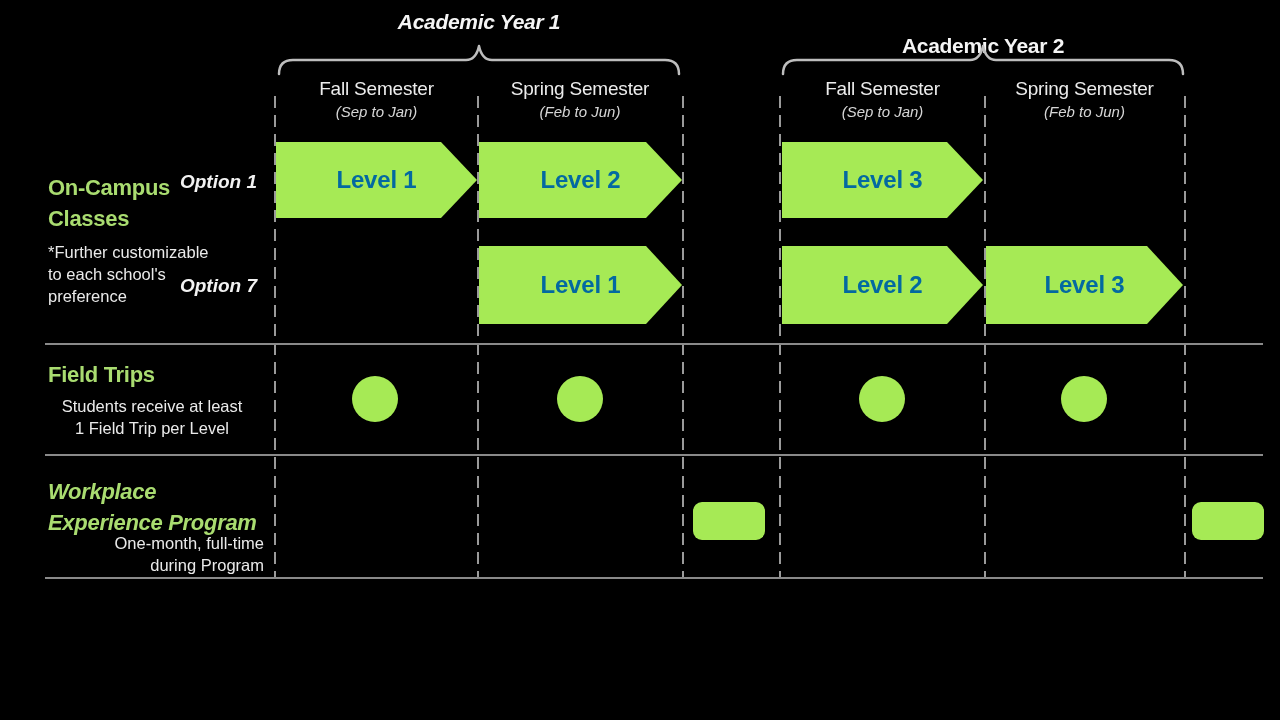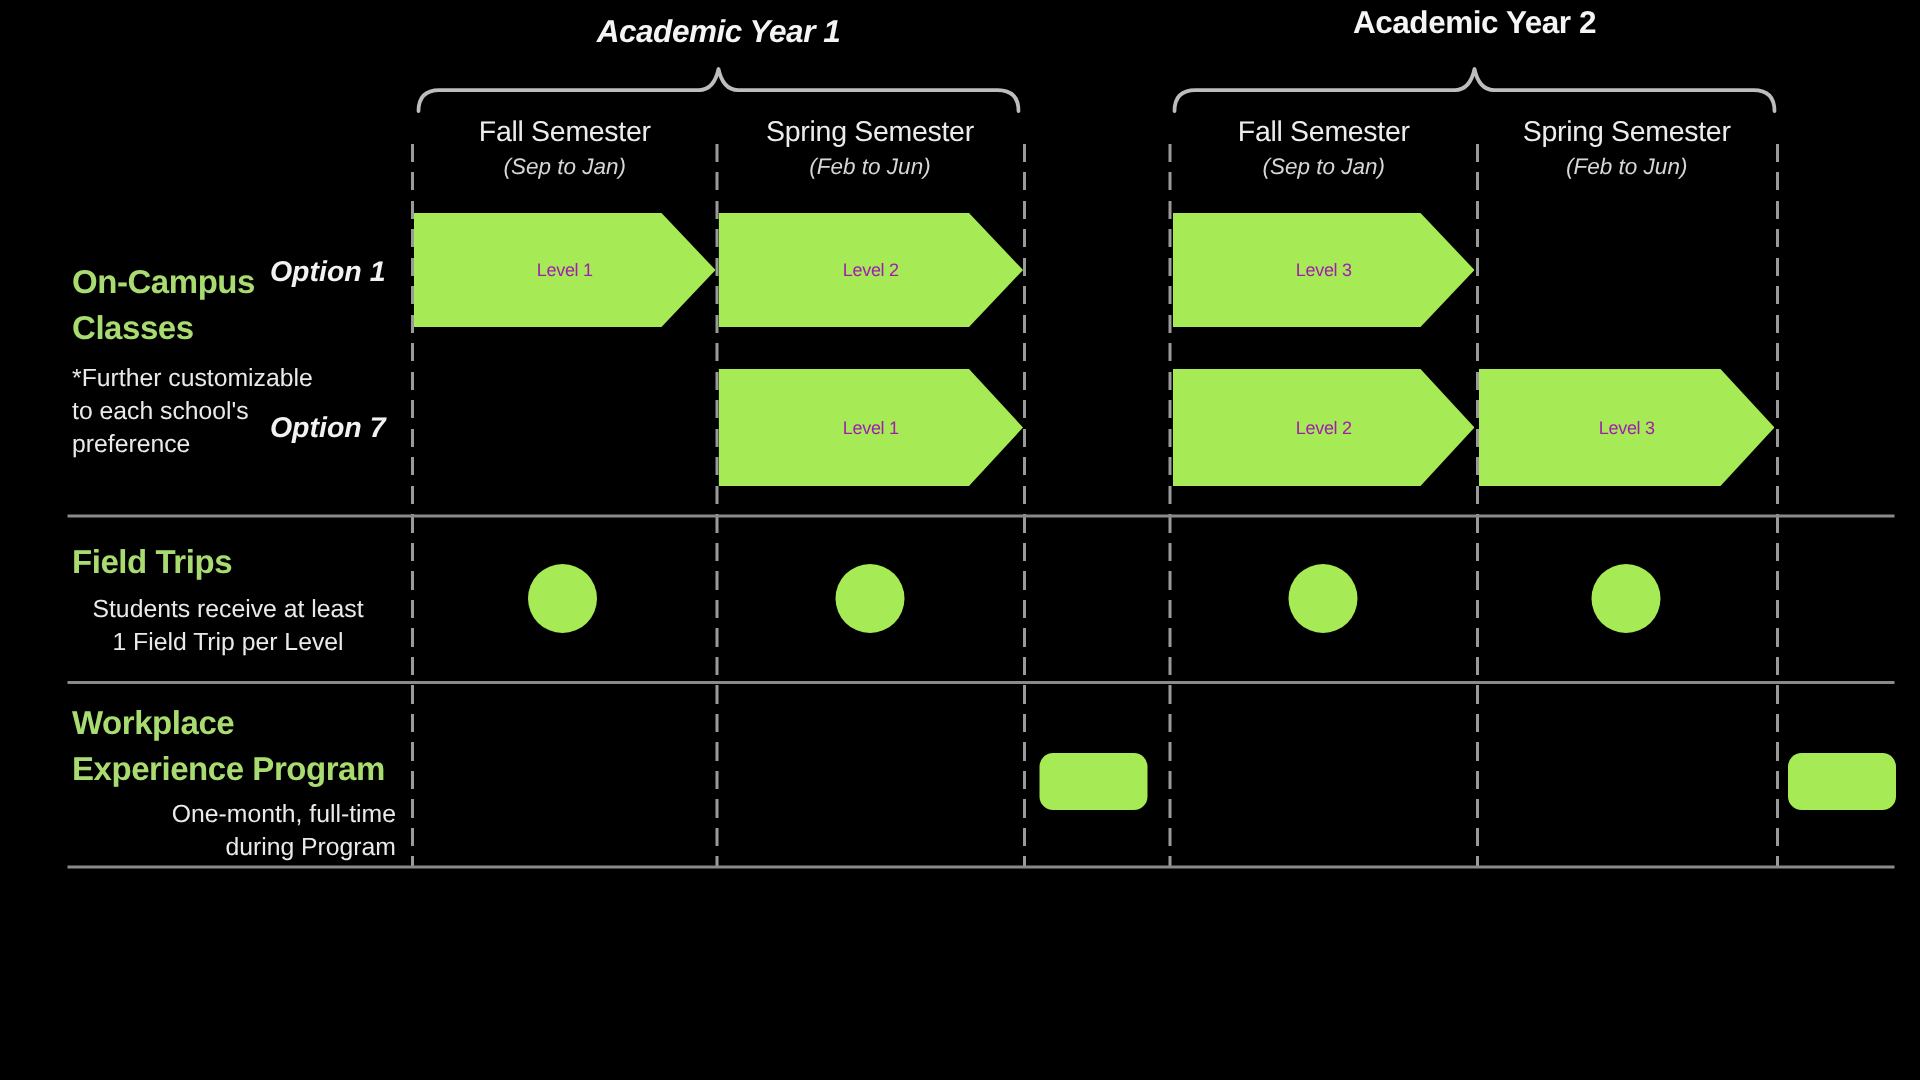--- a/index.html
+++ b/index.html
@@ -6,21 +6,21 @@
   .canvas{
     position:relative; width:1280px; height:720px; background:#000; overflow:hidden;
     font-family:"Liberation Sans", sans-serif;
   }
   
   .year-title{
     position:absolute; width:406px; text-align:center;
     color:#f5f5f5; font-size:21px; font-weight:700; letter-spacing:-0.3px;
   }
   #yt1{left:276px; top:10px;font-style:italic;}
-  #yt2{left:780px; top:4px;}
+  #yt2{left:780px; top:34px;}
   .brace{position:absolute; top:38px; width:406px; height:40px;}
   #br1{left:276px;}
   #br2{left:780px;}
   .sem{position:absolute; top:78px; text-align:center;}
   #sem1{left:276px; width:201px;}
   #sem2{left:478px; width:204px;}
   #sem3{left:781px; width:203px;}
   #sem4{left:985px; width:199px;}
   .sem-name{font-size:19px; font-weight:500; color:#ececec; letter-spacing:-0.2px;}
   .sem-range{font-size:15px; font-style:italic; color:#d6d6d6; margin-top:3px;}
@@ -33,40 +33,40 @@
   #v4{left:779px;} #v5{left:984px;} #v6{left:1184px;}
   .hline{position:absolute; left:45px; width:1218px; height:2px; background:#8a8a8a;}
   #h1{top:343px;} #h2{top:454px;} #h3{top:577px;}
   
   .sec-title{
     position:absolute; left:48px; color:#a9dc70; font-weight:700;
     font-size:22px; line-height:31px; white-space:pre-line; letter-spacing:-0.3px;
   }
   #t-oncampus{top:172px;}
   #t-field{top:359px;}
-  #t-work{top:466px;}
+  #t-work{top:476px;font-style:italic;}
   .sec-note{
     position:absolute; font-size:16.5px; line-height:22px;
     color:#eaeaea; white-space:pre-line;
   }
   #n-oncampus{left:48px; top:241px; text-align:left;}
   #n-field{left:40px; top:395px; width:224px; text-align:center;}
   #n-work{left:40px; top:532px; width:224px; text-align:right;}
   .option-label{
     position:absolute; left:147px; width:110px; text-align:right;
     font-weight:700; font-style:italic; font-size:19px; color:#f2f2f2;
   }
   #opt1{top:171px;}
   #opt2{top:275px;}
   
   .arrow{
     position:absolute; background:#a6ea55;
     clip-path:polygon(0 0, calc(100% - 36px) 0, 100% 50%, calc(100% - 36px) 100%, 0 100%);
     display:flex; align-items:center; justify-content:center;
-    font-weight:400; font-size:12px; color:#a21caf; letter-spacing:-0.2px;
+    font-weight:700; font-size:24px; color:#0369a1; letter-spacing:-0.2px;
   }
   #a-o1-l1{left:276px; top:142px; width:201px; height:76px;}
   #a-o1-l2{left:479px; top:142px; width:203px; height:76px;}
   #a-o1-l3{left:782px; top:142px; width:201px; height:76px;}
   #a-o2-l1{left:479px; top:246px; width:203px; height:78px;}
   #a-o2-l2{left:782px; top:246px; width:201px; height:78px;}
   #a-o2-l3{left:986px; top:246px; width:197px; height:78px;}
   .circle{
     position:absolute; top:376px; width:46px; height:46px; border-radius:50%;
     background:#a6ea55;

